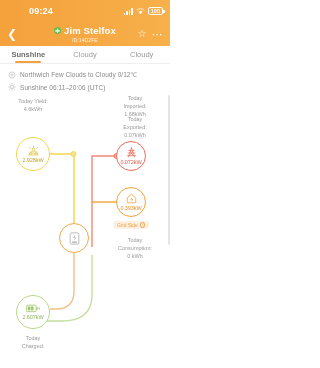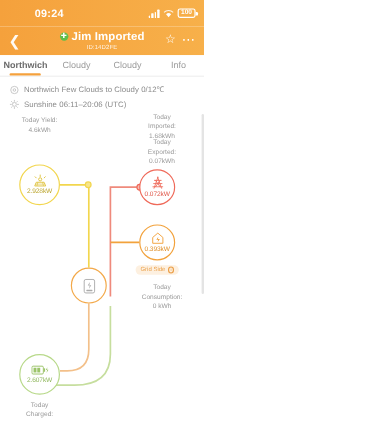--- a/index.html
+++ b/index.html
@@ -127,35 +127,34 @@
     </svg>
     <span class="sb-batt">100</span>
   </span>
 </div>
 
 <div class="titlebar">
   <span class="back-ico">❮</span>
   <div class="title-wrap">
     <div class="title-row">
       <span class="plant-dot">✚</span>
-      <span class="plant-name">Jim Imported</span>
+      <span class="plant-name">Jim Stelfox</span>
     </div>
     <span class="plant-id">ID:14D2FE</span>
   </div>
   <span class="tb-right">
     <span class="star-ico">☆</span>
     <span class="more-ico">⋯</span>
   </span>
 </div>
 
 <div class="tabs">
-  <div class="tab active">Northwich</div>
+  <div class="tab active">Sunshine</div>
   <div class="tab">Cloudy</div>
   <div class="tab">Cloudy</div>
-  <div class="tab">Info</div>
 </div>
 
 <div class="weather">
   <div class="wrow">
     <svg class="wico" viewBox="0 0 12 12">
       <circle cx="6" cy="6" r="4.6" fill="none" stroke="#bdbdbd" stroke-width="1"></circle>
       <circle cx="6" cy="6" r="1.6" fill="none" stroke="#bdbdbd" stroke-width="1"></circle>
     </svg>
     <span class="wtxt">Northwich Few Clouds to Cloudy 0/12℃</span>
   </div>

